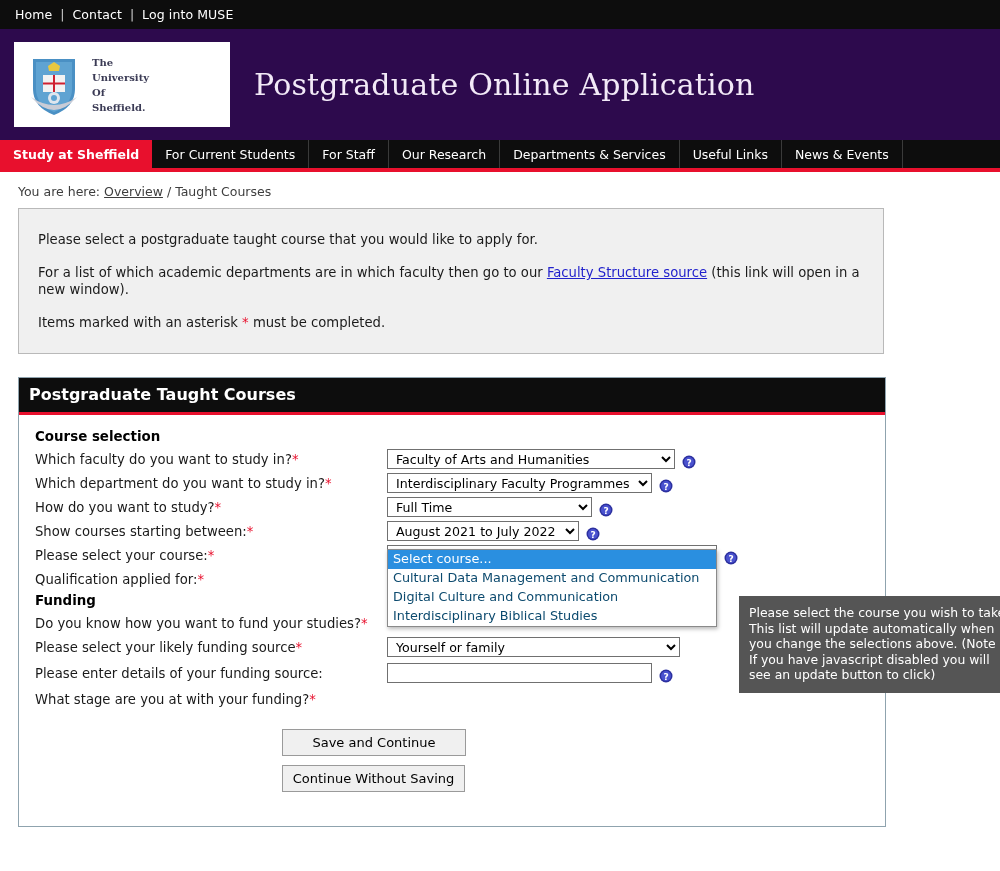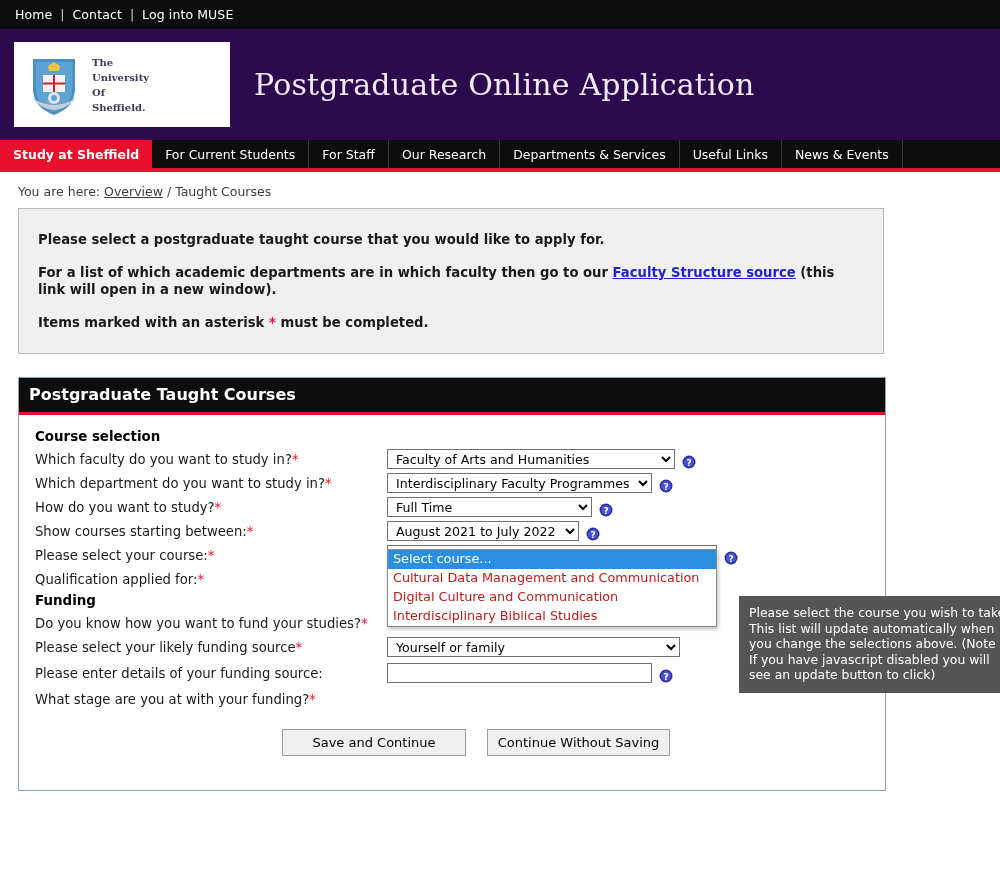--- a/index.html
+++ b/index.html
@@ -118,21 +118,20 @@
   }
 
   
   .intro {
     margin: 6px 0 16px 18px;
     width: 866px;
     background: #f0f0f0;
     border: 1px solid #b9b9b9;
     box-sizing: border-box;
     padding: 22px 20px 22px 19px;
-    font-weight: bold;
   }
   .intro p {
     margin: 0 0 16px 0;
     font-size: 13.2px;
     line-height: 17px;
     color: #1a1a1a;
   }
   .intro p:last-child { margin-bottom: 0; }
   .intro a {
     color: #2222cc;
@@ -217,34 +216,35 @@
     width: 330px;
     background: #ffffff;
     border: 1px solid #8a8a8a;
     box-shadow: 1px 2px 4px rgba(0,0,0,0.28);
     z-index: 40;
     box-sizing: border-box;
   }
   .dd-opt {
     font-size: 12.8px;
     padding: 1px 5px 2px 5px;
-    color: #b91c1c;
+    color: #0c4a6e;
     white-space: nowrap;
     line-height: 16px;
   }
   .dd-opt.selected {
     background: #2a8fe0;
     color: #ffffff;
   }
 
   
   .btnrow {
     margin: 18px 0 8px 247px;
     display: flex;
-    gap: 21px;
+    gap: 9px;
+    flex-direction: column;
   }
   .btn {
     font-family: "DejaVu Sans", "Liberation Sans", sans-serif;
     font-size: 13px;
     background: #f0f0f0;
     border: 1px solid #9a9a9a;
     padding: 5px 0;
     color: #000;
     cursor: pointer;
   }

